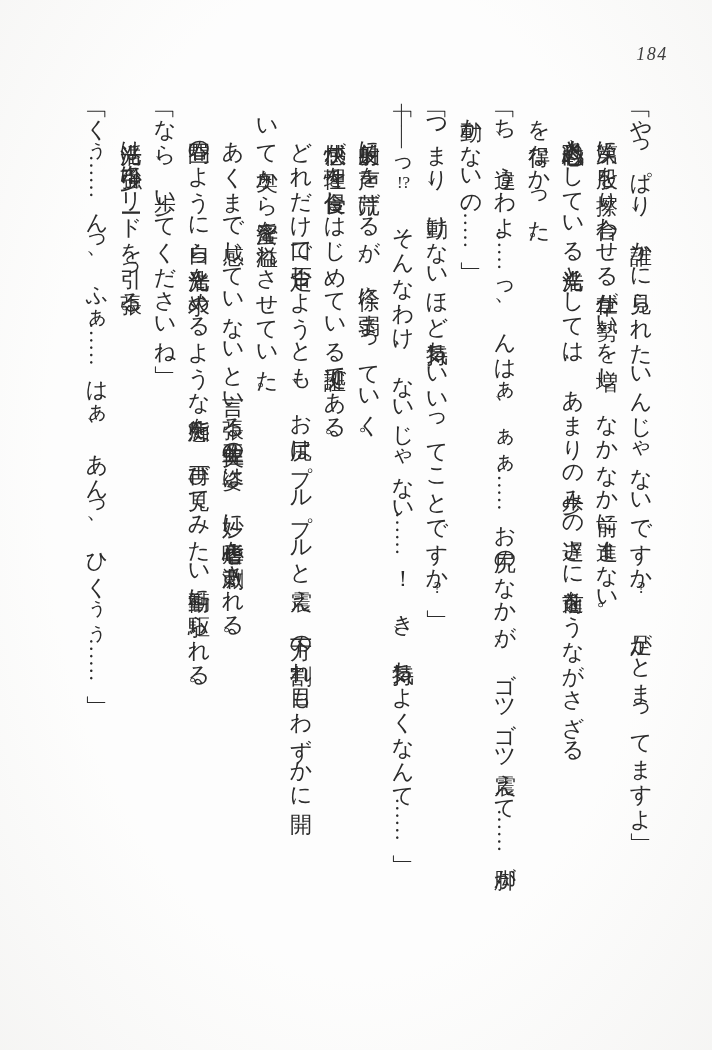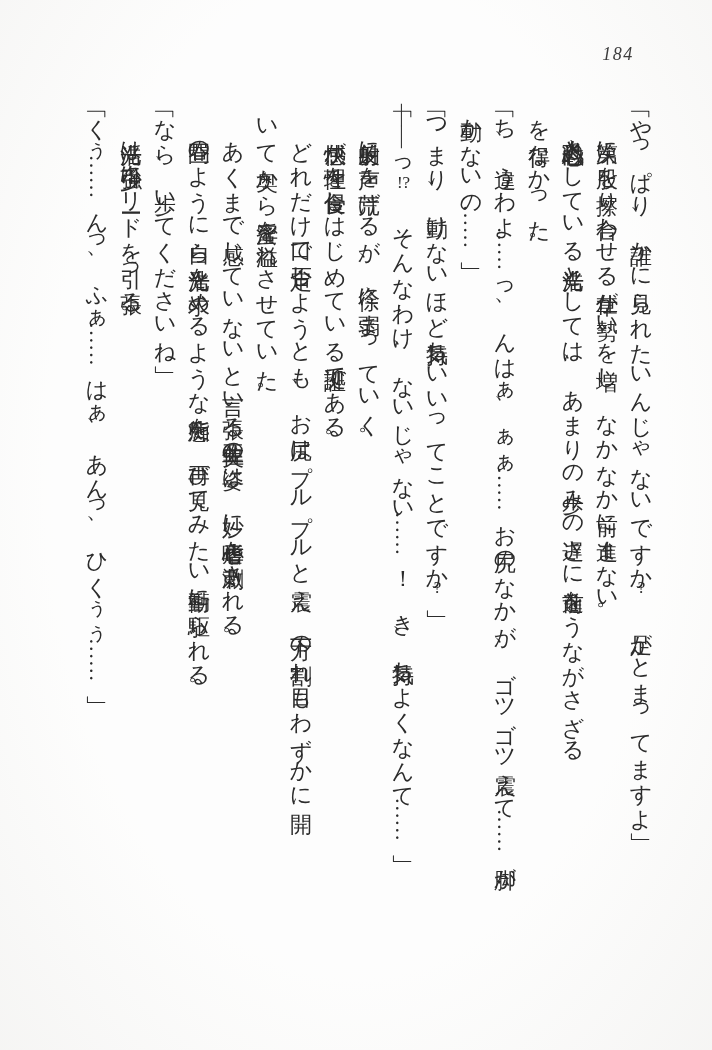--- a/index.html
+++ b/index.html
@@ -9,21 +9,21 @@
     font-family:"Liberation Serif","DejaVu Serif",serif;
     position:relative;overflow:hidden;
   }
   .page{
     position:absolute;inset:0;
     background:
       radial-gradient(ellipse at 50% 45%, rgba(255,255,255,0.6) 60%, rgba(235,234,232,0.35) 100%),
       #fbfbfa;
   }
   .page-number{
-    position:absolute;top:44px;left:594px;width:48px;
+    position:absolute;top:44px;left:628px;width:48px;
     text-align:center;
     font-style:italic;
     font-size:18px;
     letter-spacing:1.5px;
     color:#3d3d3d;
   }
   .vtext{
     position:absolute;top:104px;right:54px;height:842px;
     writing-mode:vertical-rl;
     -webkit-writing-mode:vertical-rl;

